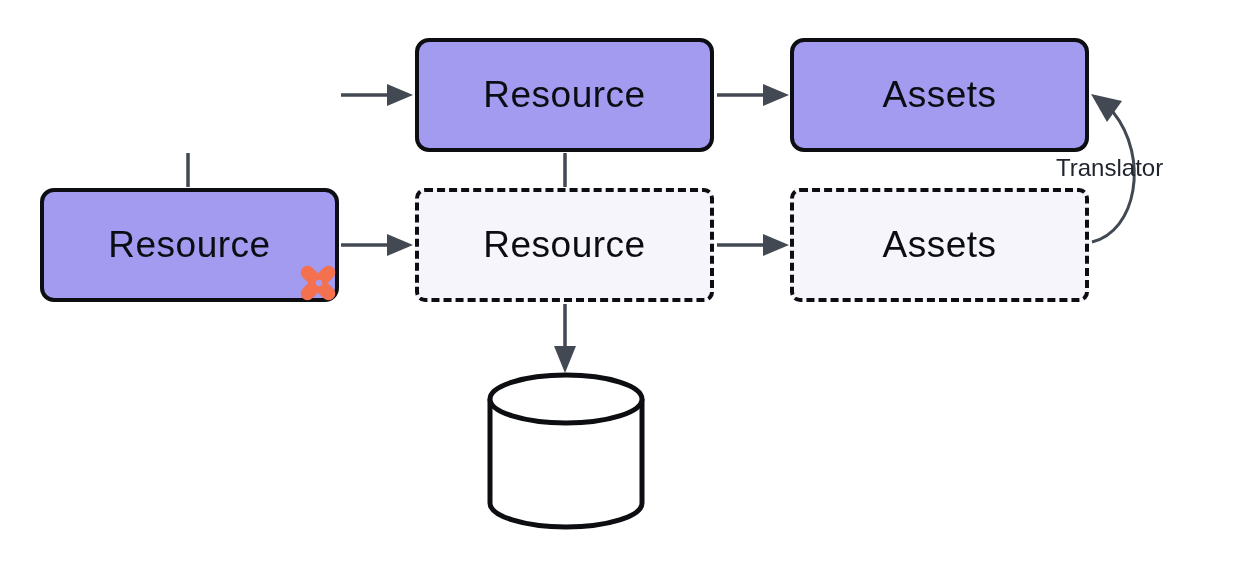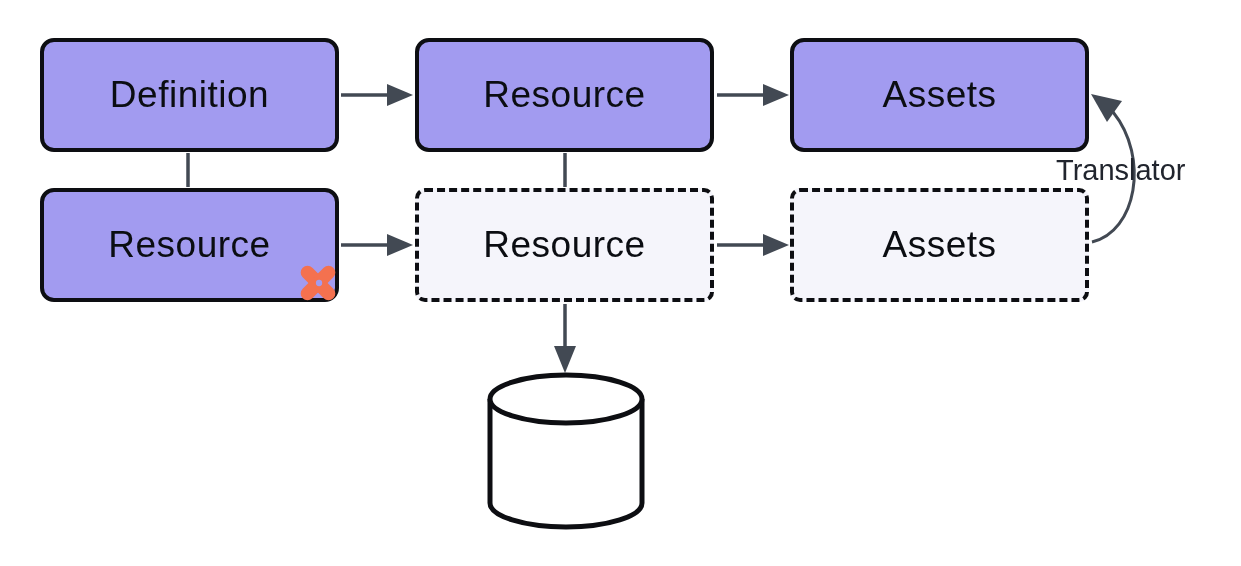--- a/index.html
+++ b/index.html
@@ -54,21 +54,21 @@
     right: -4px;
     bottom: -6px;
     width: 42px;
     height: 42px;
     z-index: 3;
   }
   .translator-label {
     position: absolute;
     left: 1056px;
     top: 154px;
-    font-size: 29px;
+    font-size: 24px;
     color: #21252e;
     z-index: 3;
     white-space: nowrap;
   }
 </style>
 </head>
 <body>
 
 <div class="canvas">
 
@@ -107,23 +107,20 @@
       <path d="M 1092 242 C 1136 232 1150 158 1113 112" fill="none" stroke-width="3" stroke="#424953"></path>
       <polygon points="1091,94 1122,101 1107,122" fill="#424953"></polygon>
     </g>
 
     <g>
       <path d="M 490 399 L 490 503 A 76 24 0 0 0 642 503 L 642 399" stroke-width="5" fill="#ffffff" stroke="#0d0e12"></path>
       <ellipse cx="566" cy="399" rx="76" ry="24" stroke-width="5" fill="#ffffff" stroke="#0d0e12"></ellipse>
     </g>
   </svg>
 
-  <div class="node solid" id="node-definition">
-    <span class="label">Definition</span>
-  </div>
 
   <div class="node solid" id="node-resource-top">
     <span class="label">Resource</span>
   </div>
 
   <div class="node solid" id="node-assets-top">
     <span class="label">Assets</span>
   </div>
 
   <div class="node solid" id="node-component">

